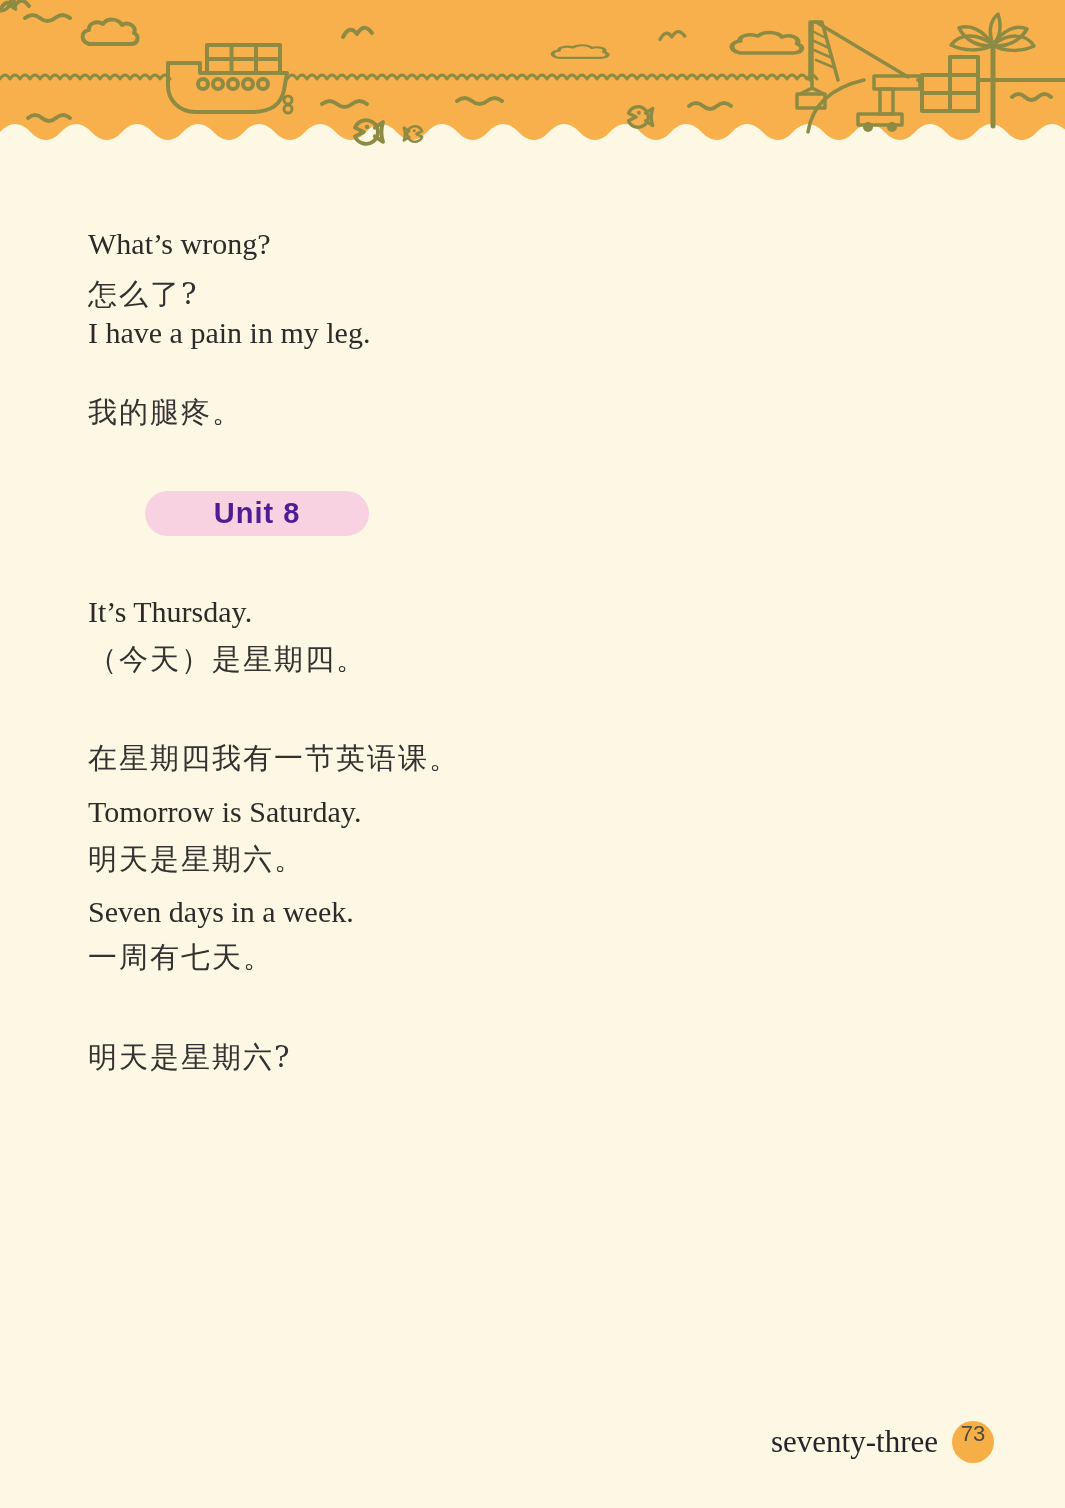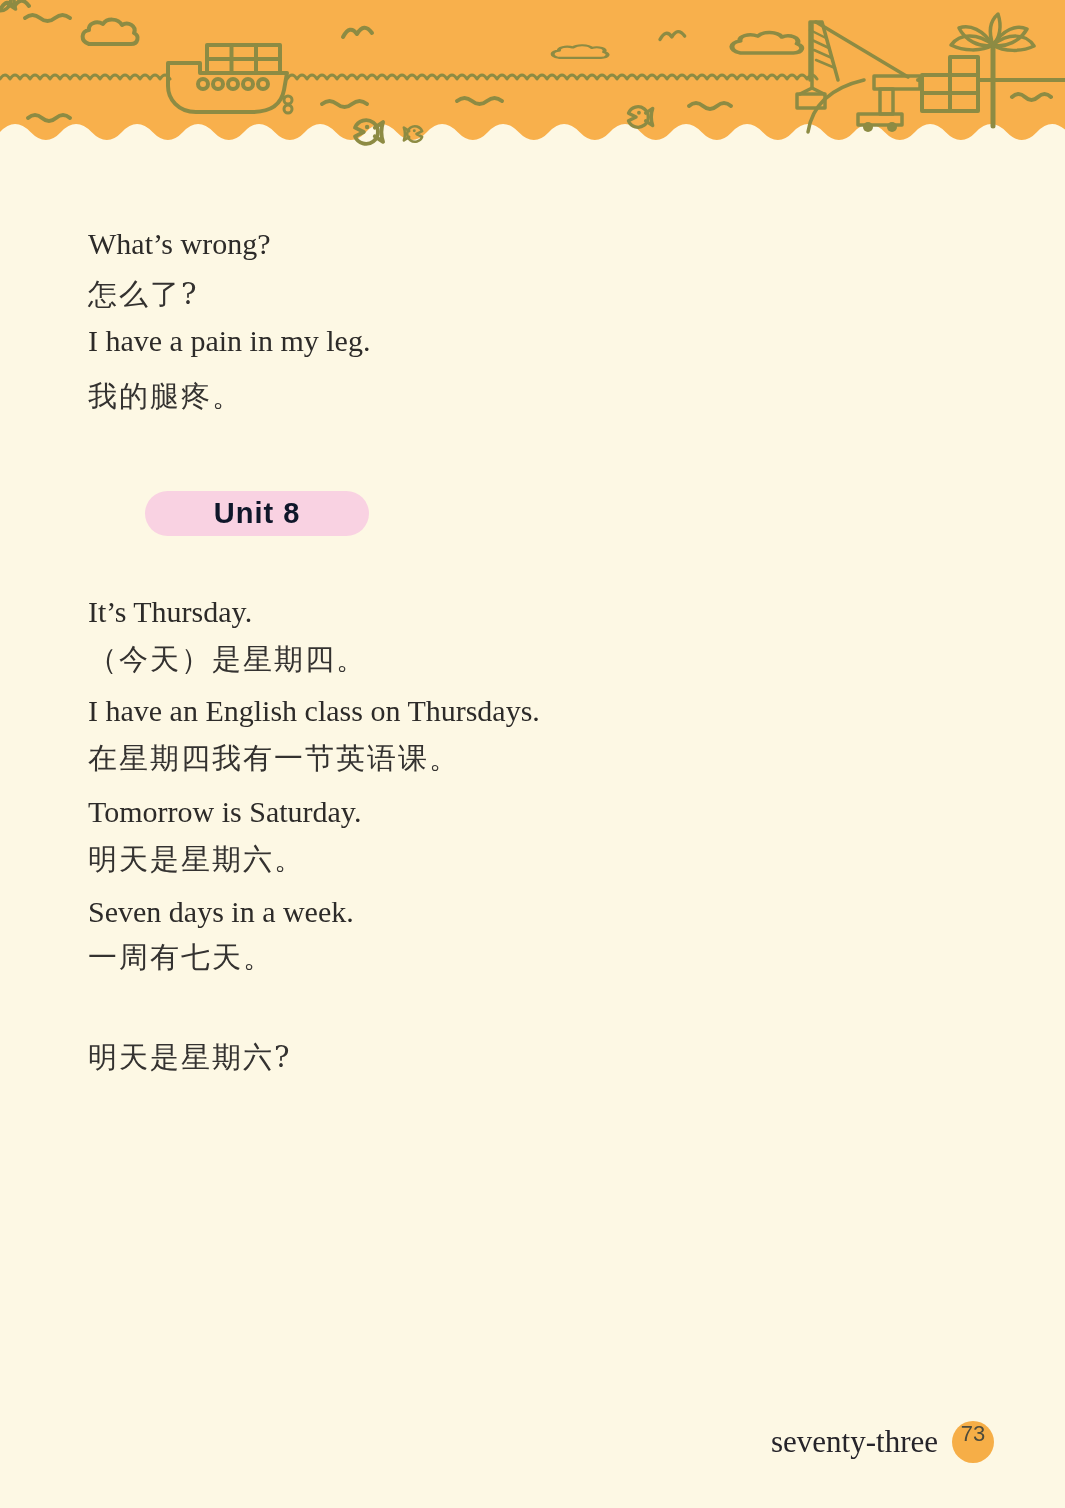--- a/index.html
+++ b/index.html
@@ -29,21 +29,21 @@
     position:absolute;left:145px;top:491px;
     width:224px;height:45px;
     background:#F9D2E2;
     border-radius:23px;
     display:flex;align-items:center;justify-content:center;
   }
   .unit-pill span{
     font-family:"Liberation Sans", sans-serif;
     font-weight:bold;
     font-size:29px;
-    color:#0f172a;
+    color:#4c1d95;
     letter-spacing:1px;
   }
   .footer-word{
     position:absolute;top:1424px;right:127px;
     font-family:"Liberation Serif", serif;
     font-size:31px;
     color:#26242A;
     white-space:nowrap;
     margin-left:15px;
   }
@@ -152,30 +152,29 @@
         </g>
         <use href="#fish" transform="translate(366,132) scale(1.1)"></use>
         <use href="#fish" transform="translate(415,134) scale(-0.72,0.72)"></use>
         <use href="#fish" transform="translate(638,117) scale(0.95)"></use>
       </g>
     </svg>
   </div>
 
   <div class="line en" style="top:227px">What’s wrong?</div>
   <div class="line zh" style="top:278px">怎么了?</div>
-  <div class="line en" style="top:324px">I have a pain in my leg.</div>
-  <div class="line zh" style="top:380px">我的腿疼。</div>
+  <div class="line en" style="top:316px">I have a pain in my leg.</div>
+  <div class="line zh" style="top:396px">我的腿疼。</div>
 
   <div class="unit-pill">
     <span>Unit 8</span>
   </div>
 
   <div class="line en" style="top:595px">It’s Thursday.</div>
   <div class="line zh" style="top:643px">（今天）是星期四。</div>
-  <div class="line en" style="top:694px">I have an English class on Thursdays.</div>
   <div class="line zh" style="top:742px">在星期四我有一节英语课。</div>
   <div class="line en" style="top:795px">Tomorrow is Saturday.</div>
   <div class="line zh" style="top:843px">明天是星期六。</div>
   <div class="line en" style="top:895px">Seven days in a week.</div>
   <div class="line zh" style="top:941px">一周有七天。</div>
   <div class="line zh" style="top:1041px">明天是星期六?</div>
 
   <div class="footer-word">seventy-three</div>
   <div class="page-circle">
     <span>73</span>

